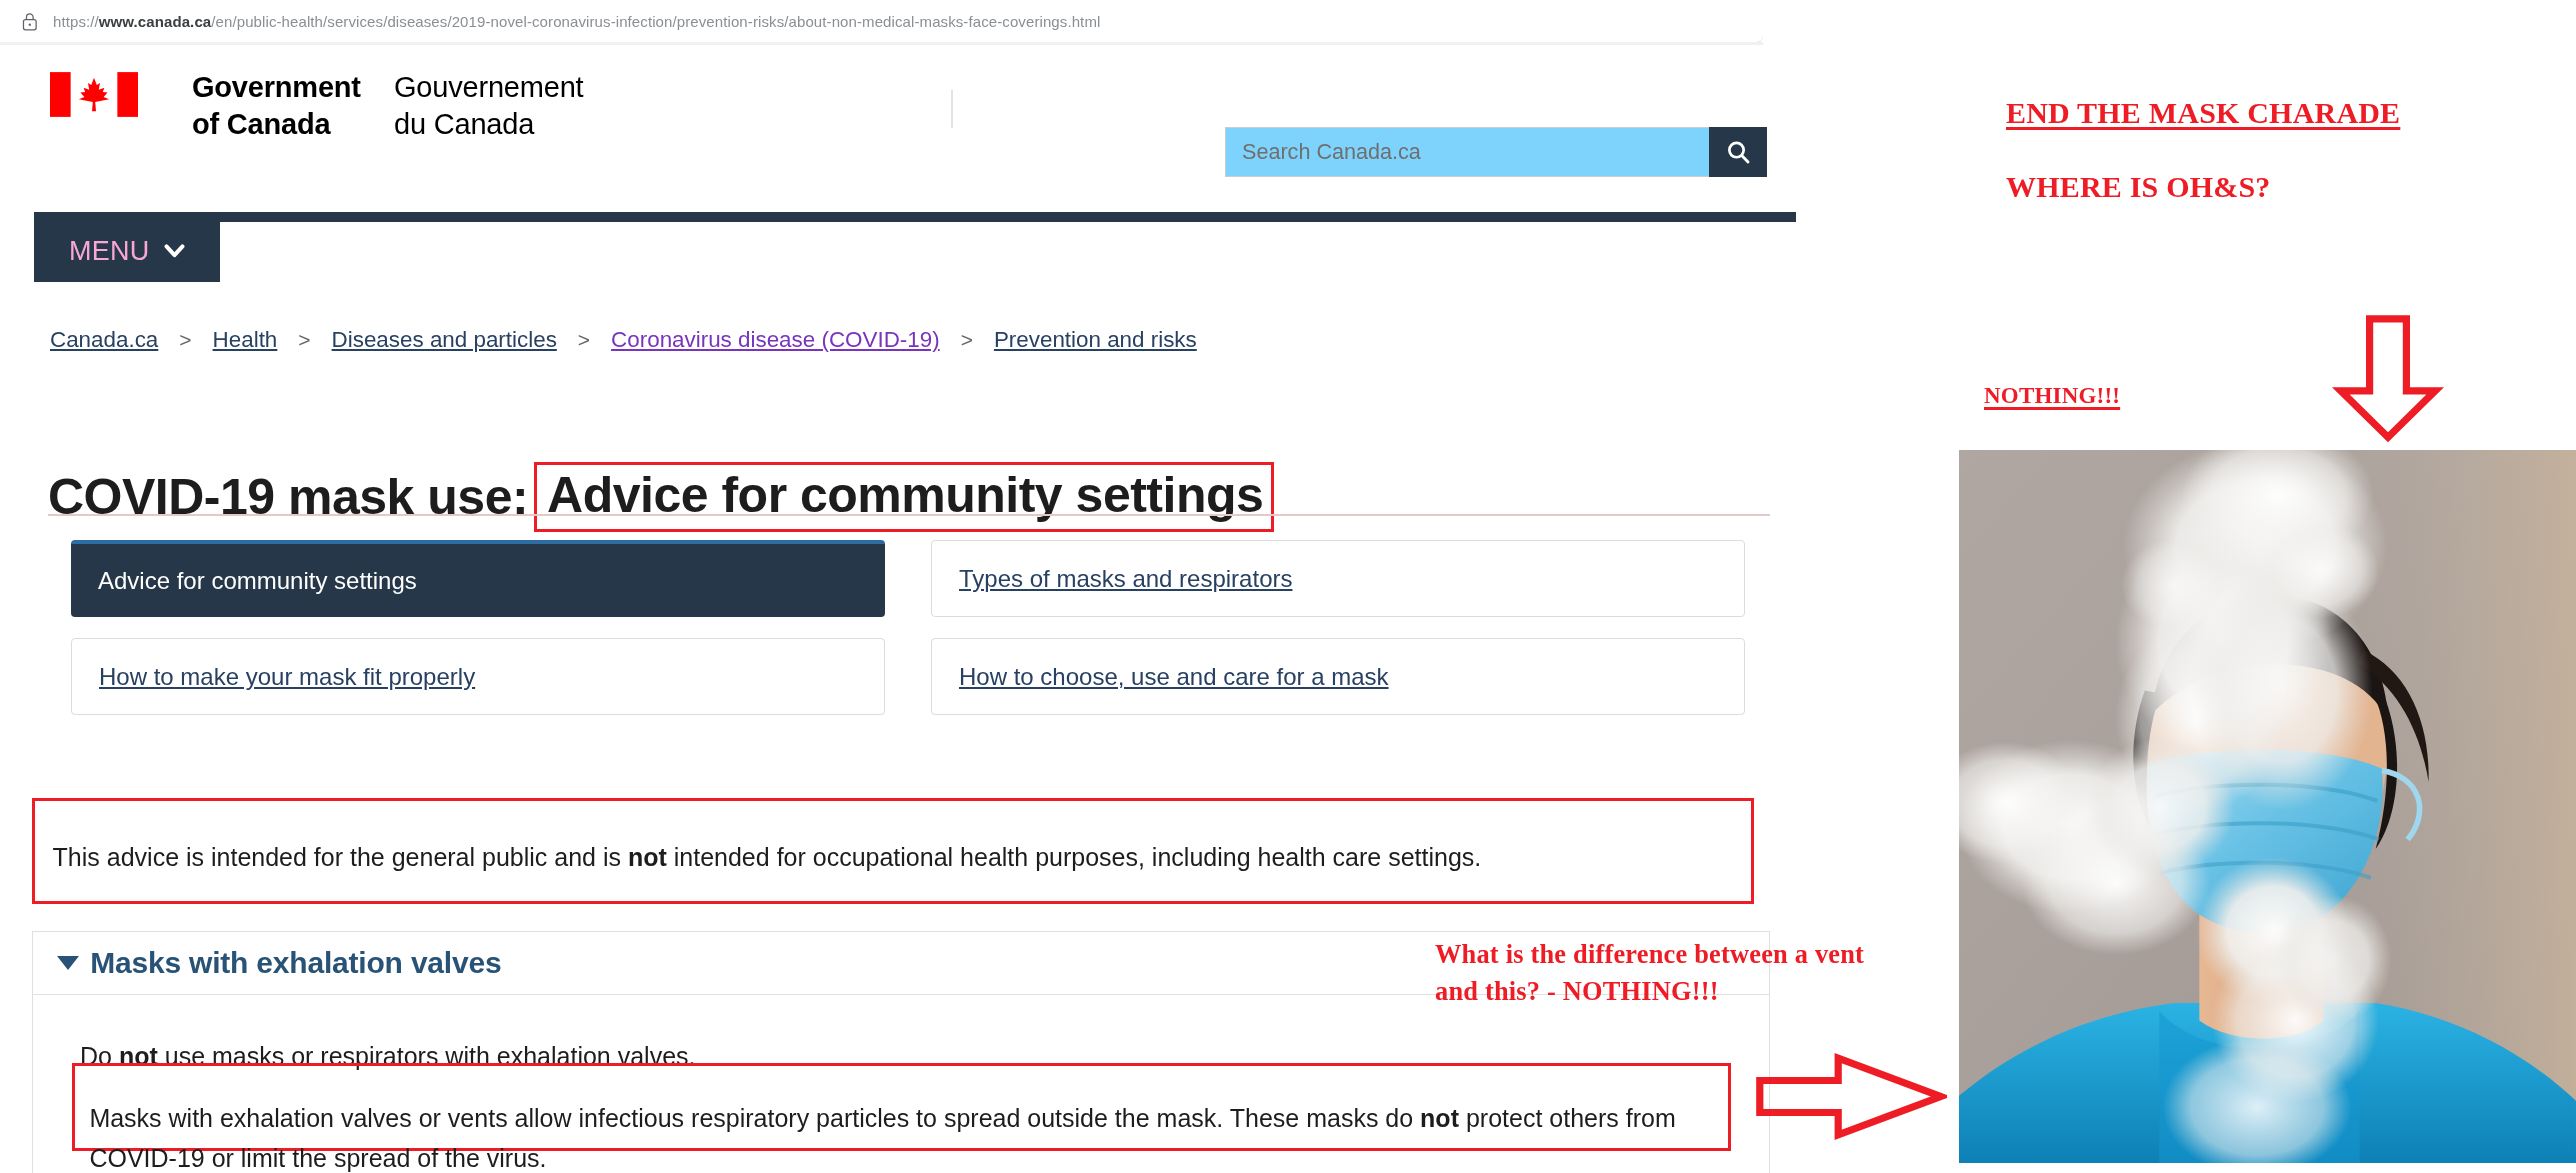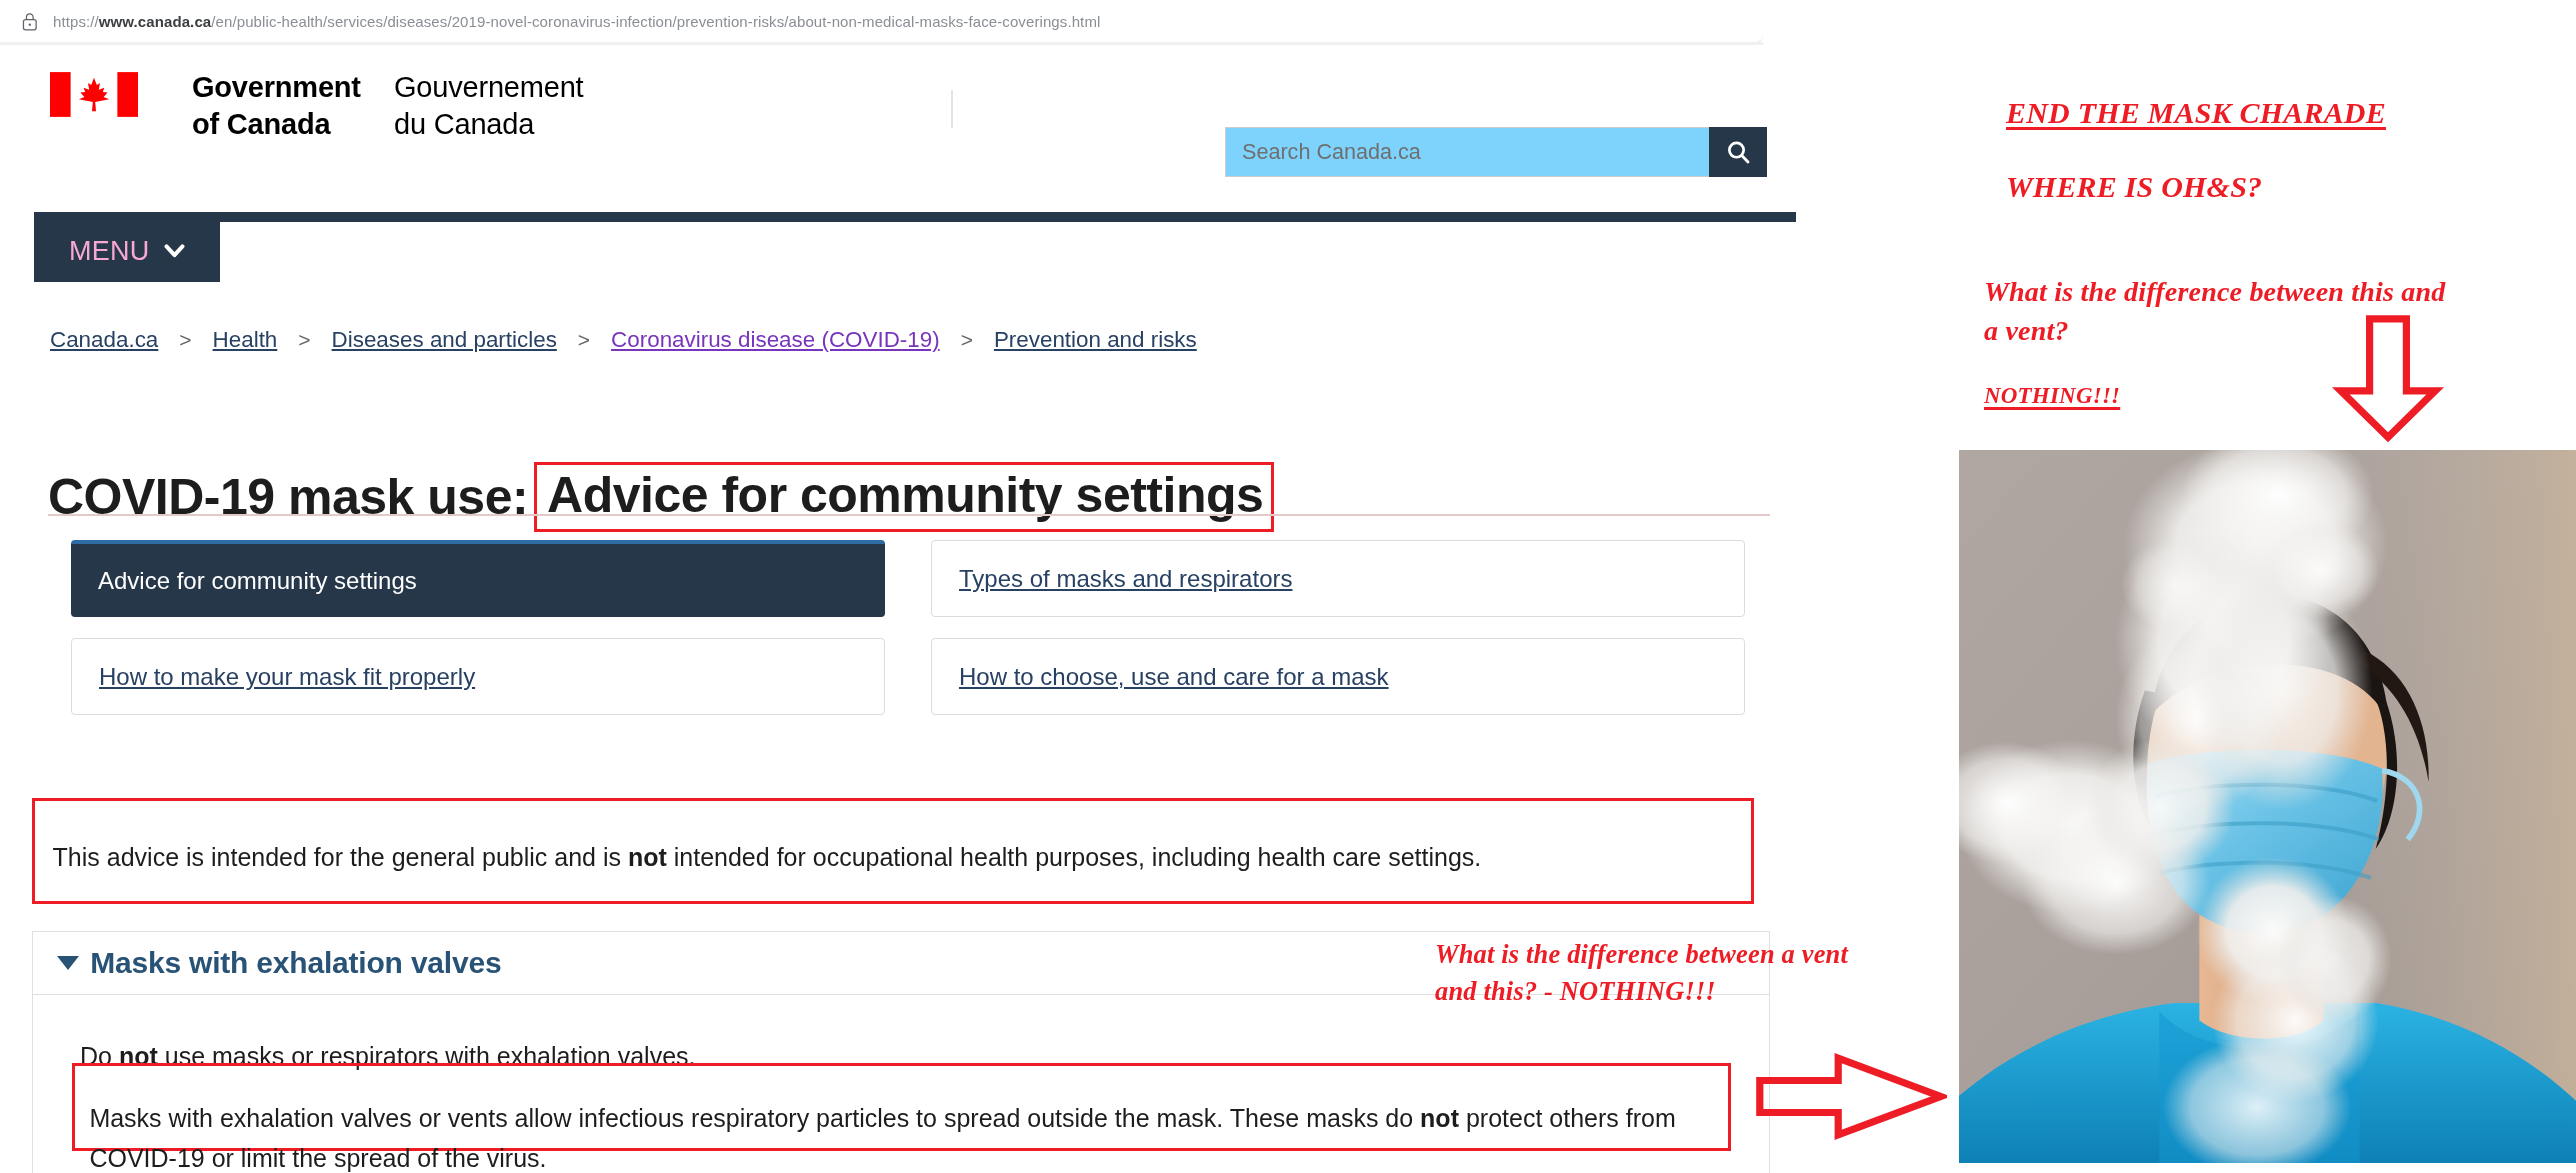--- a/index.html
+++ b/index.html
@@ -200,21 +200,21 @@
     border: 3.2px solid #ee1c25;
     padding: 8px 14.4px 0 14.4px;
   }
   .valve-text { font-size: 25px; line-height: 1.58; color:#1d1d1d; }
   .valve-text b { font-weight:700; }
 
   
   .annot {
     color: #ee1c25;
     font-family: "Liberation Serif", serif;
-    font-weight: 700; font-style: italic;
+    font-weight: 700; 
     letter-spacing: 0.2px;
   }
   .annot.u { text-decoration: underline; text-decoration-thickness: 3.2px; text-underline-offset: 4px; }
 
   .annot-mid {
     position:absolute; left: 1435px; top: 936px;
     width: 513px;
     font-size: 26.4px; line-height: 1.42;
   }
 
@@ -354,24 +354,20 @@
   </div>
 
   <div class="annot annot-mid">
     <span class="u">What is the difference between a vent</span><br>
     <span class="u">and this? - NOTHING!!!</span>
   </div>
 
   <div class="annot annot-end u">END THE MASK CHARADE</div>
   <div class="annot annot-ohs">WHERE IS OH&amp;S?</div>
 
-  <div class="annot annot-diff">
-    <span class="u">What is the difference between this and</span><br>
-    <span class="u">a vent?</span>
-  </div>
   <div class="annot annot-nothing u">NOTHING!!!</div>
 
   <svg class="arrow-down" viewBox="0 0 150 160">
     <path d="M52 6 L98 6 L98 96 L134 96 L75 154 L16 96 L52 96 Z" fill="none" stroke="#ee1c25" stroke-width="9" stroke-linejoin="miter"></path>
   </svg>
 
   <svg class="arrow-right" viewBox="0 0 240 116">
     <path d="M6 38 L104 38 L104 10 L232 58 L104 106 L104 78 L6 78 Z" fill="none" stroke="#ee1c25" stroke-width="9" stroke-linejoin="miter"></path>
   </svg>
 

